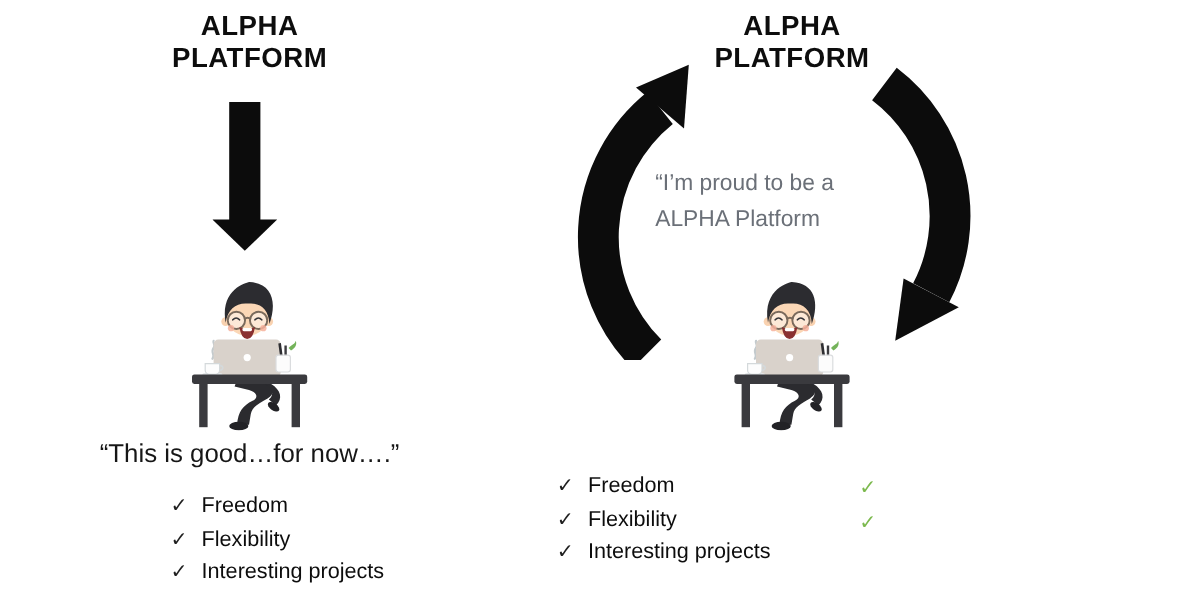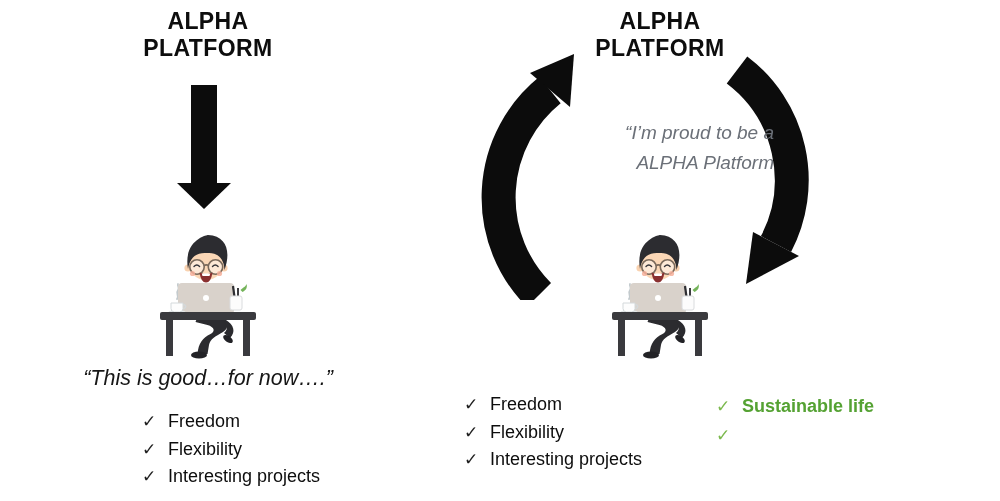--- a/index.html
+++ b/index.html
@@ -7,26 +7,26 @@
     position:relative;width:902px;height:501px;background:#ffffff;
     overflow:hidden;font-family:"Liberation Sans","DejaVu Sans",sans-serif;
     color:var(--text-black,#0d0d0d);
   }
   .abs{position:absolute;}
   .slide-title{
     width:190px;text-align:center;font-size:23px;font-weight:bold;
     line-height:27px;letter-spacing:.4px;color:var(--text-black,#0d0d0d);
   }
   .quote-left{
-    width:360px;text-align:center;font-size:21.5px;font-style:italic;
+    width:360px;text-align:center;font-size:21.5px;
     font-weight:500;color:#161616;
   }
   .quote-right{
-    width:228px;text-align:right;font-size:19px;font-style:italic;
-    color:var(--quote-gray,#6b7078);line-height:30px;font-weight:500;
+    width:228px;text-align:left;font-size:19px;
+    color:var(--quote-gray,#6b7078);line-height:30px;font-weight:500;margin-top:20px;
   }
   ul.checklist{list-style:none;margin:0;padding:0;font-size:18px;}
   ul.checklist li{display:flex;align-items:baseline;line-height:27.5px;}
   ul.checklist .check{width:26px;flex:0 0 26px;color:#1f1f1f;font-size:17px;}
   ul.checklist.green{font-weight:bold;color:var(--green-text,#55a233);line-height:29px;}
   ul.checklist.green li{line-height:29px;}
   ul.checklist.green .check{color:var(--green-check,#7cb94e);font-weight:bold;}
   svg{display:block;}
   .person{width:122px;height:131px;}
 </style>
@@ -130,20 +130,19 @@
       </li>
       <li>
         <span class="check">✓</span>
         <span>Interesting projects</span>
       </li>
     </ul>
 
   <ul class="abs checklist green" style="left:716px;top:392px;">
       <li>
         <span class="check">✓</span>
-        <span>Sustainable life</span>
       </li>
       <li>
         <span class="check">✓</span>
       </li>
     </ul>
 
 </div>
 
 </body></html>

